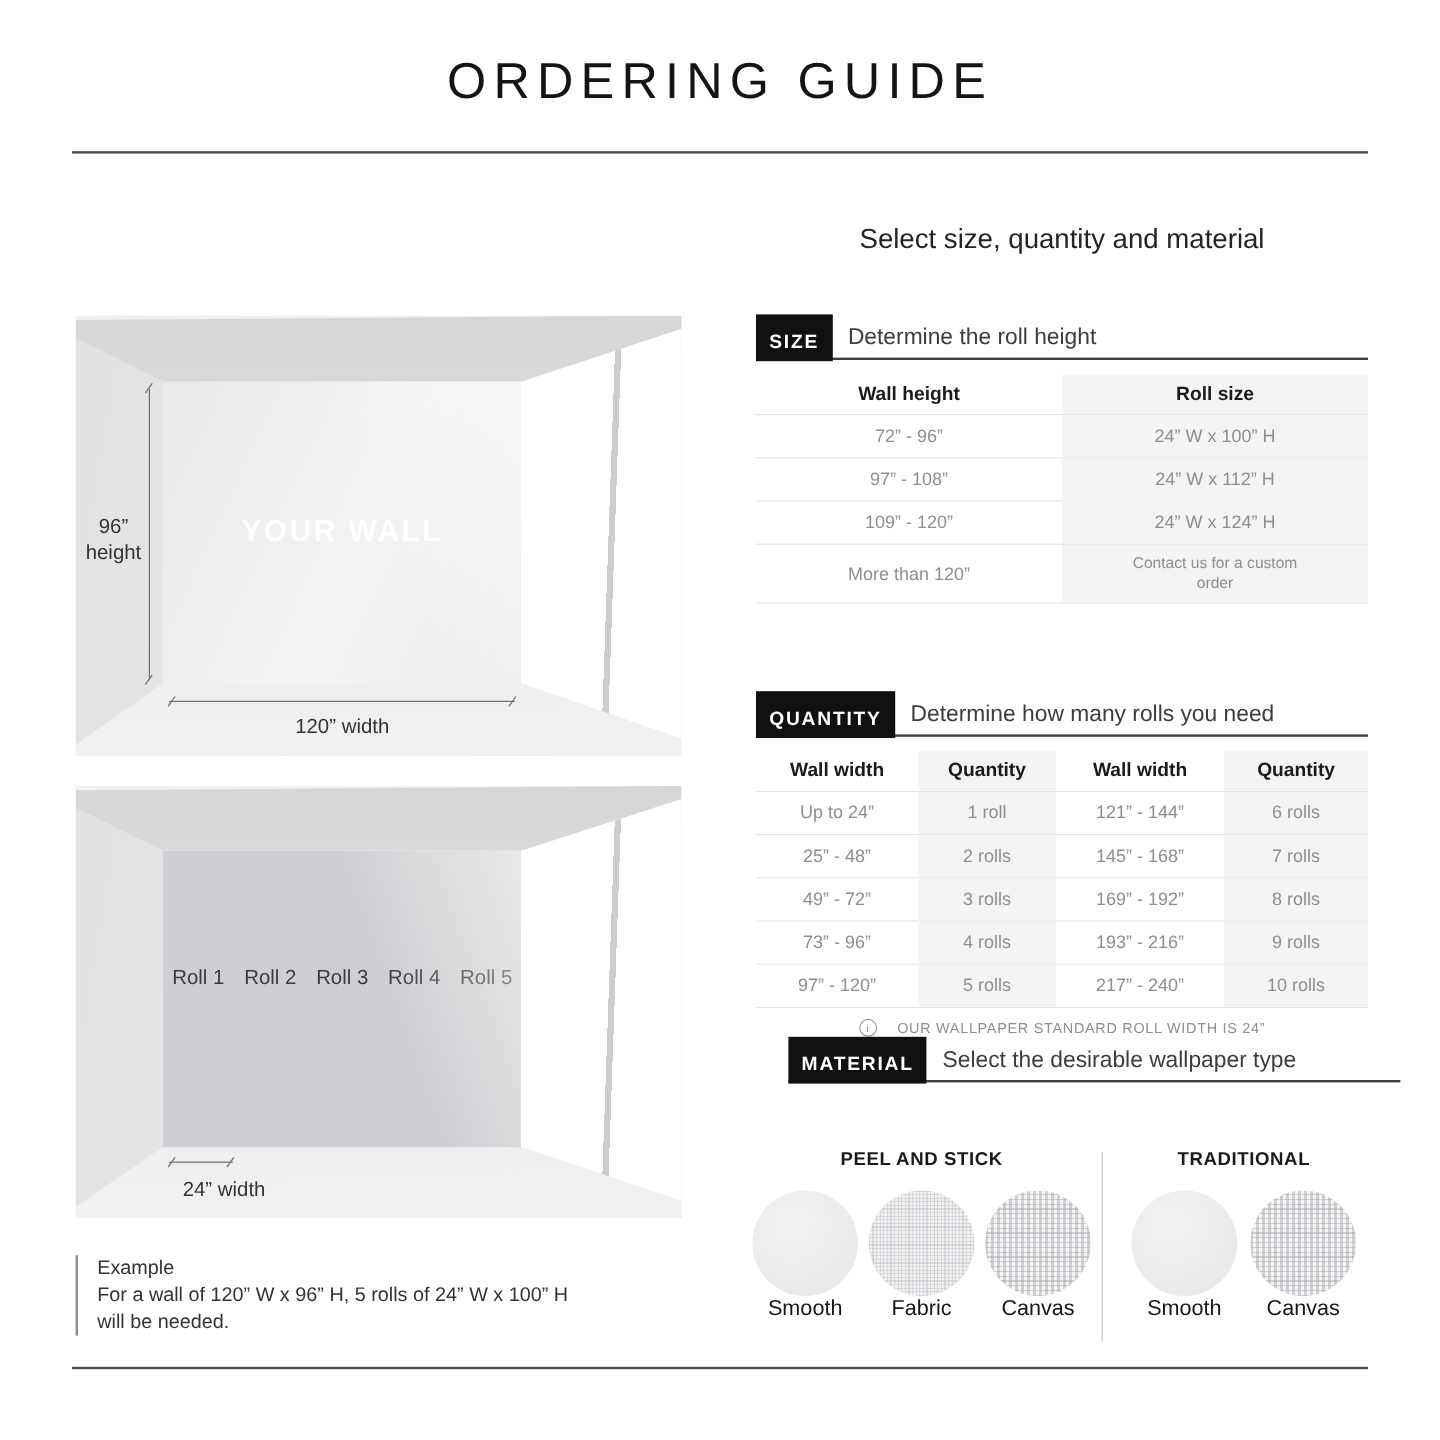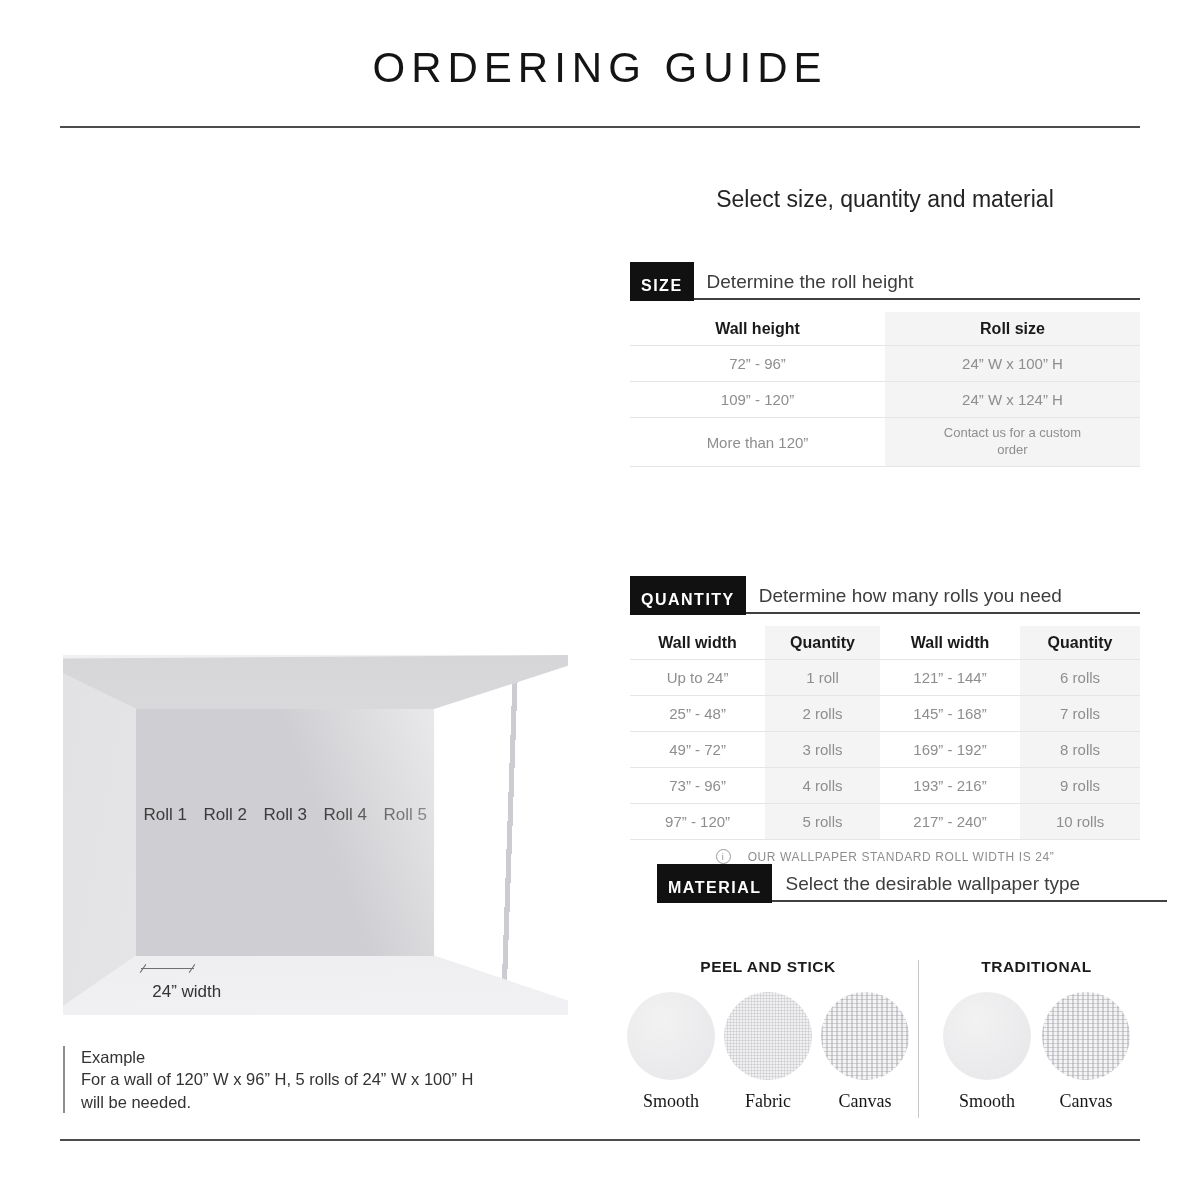--- a/index.html
+++ b/index.html
@@ -146,39 +146,55 @@
     background-image:
       repeating-linear-gradient(0deg,  rgba(190,190,197,.45) 0 1px, transparent 1px 3px),
       repeating-linear-gradient(90deg, rgba(190,190,197,.45) 0 1px, transparent 1px 3px);
   }
   .circle.canvas {
     background-color:#f4f4f5;
     background-image:
       repeating-linear-gradient(0deg,  rgba(150,150,158,.38) 0 1px, transparent 1px 4px),
       repeating-linear-gradient(90deg, rgba(150,150,158,.38) 0 2px, transparent 2px 5px);
   }
-  .mat-label { margin-top:11px; font-size:18px; font-weight:500; color:#161616;font-family:Liberation Serif, serif; }
+  .mat-label { font-size:18px; font-weight:500; color:#161616; }
   .mat-divider { width:1px; background:#c9c9c9; margin:2px 14px 0 12px; height:158px; }
 
   
   .footer-note {
     position:absolute; left:0; top:1152px; width:100%;
     display:flex; align-items:center; justify-content:center; gap:8px;
     font-size:13px; letter-spacing:1px; color:#737373;
   }
 </style>
 </head>
 <body>
 
 <div class="canvas">
 
   <div class="page-title">ORDERING GUIDE</div>
   <div class="rule top"></div>
 
 
+  <div class="room one">
+    <div class="face ceiling"></div>
+    <div class="face lwall"></div>
+    <div class="face floor"></div>
+    <div class="face winwall"></div>
+    <div class="bwall">
+      <span class="wall-word">YOUR WALL</span>
+    </div>
+    <div class="dim v height-line"></div>
+    <div class="dim h width-line"></div>
+    <div class="dim-label height">
+      <div>96”</div>
+      <div>height</div>
+    </div>
+    <div class="dim-label width">120” width</div>
+  </div>
 
   <div class="room two">
     <div class="face ceiling"></div>
     <div class="face lwall"></div>
     <div class="face floor"></div>
     <div class="face winwall"></div>
     <div class="bwall panels">
       <div class="panel">
         <span class="roll-label">Roll 1</span>
       </div>
@@ -214,20 +230,24 @@
   <div class="tbl tbl-size">
     <div class="t-row t-head">
       <div class="c">Wall height</div>
       <div class="c stripe">Roll size</div>
     </div>
     <div class="t-row">
       <div class="c">72” - 96”</div>
       <div class="c stripe">24” W x 100” H</div>
     </div>
     <div class="t-row">
+      <div class="c">97” - 108”</div>
+      <div class="c stripe">24” W x 112” H</div>
+    </div>
+    <div class="t-row">
       <div class="c">109” - 120”</div>
       <div class="c stripe">24” W x 124” H</div>
     </div>
     <div class="t-row tall">
       <div class="c">More than 120”</div>
       <div class="c stripe">
           <span>Contact us for a custom order</span>
         </div>
     </div>
   </div>

